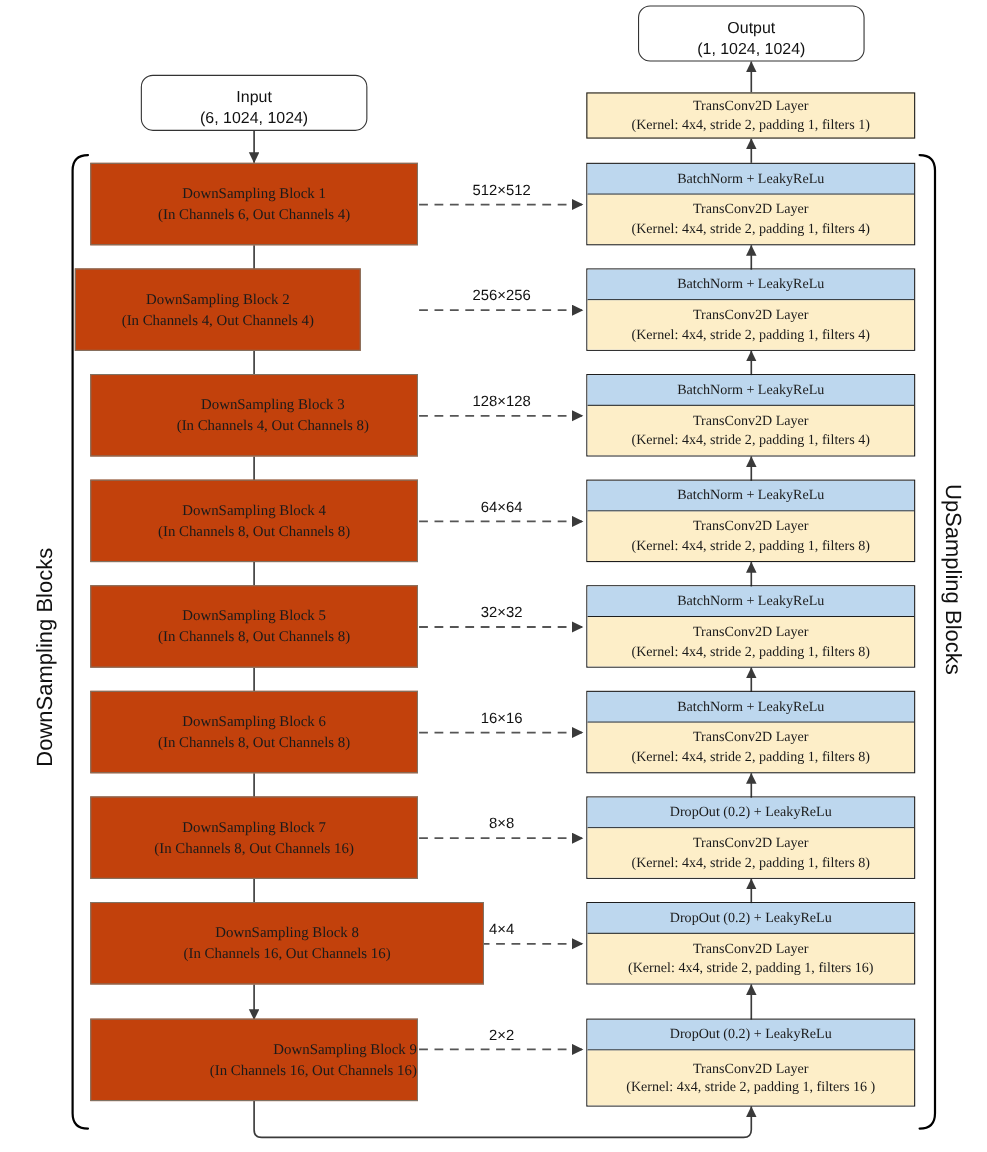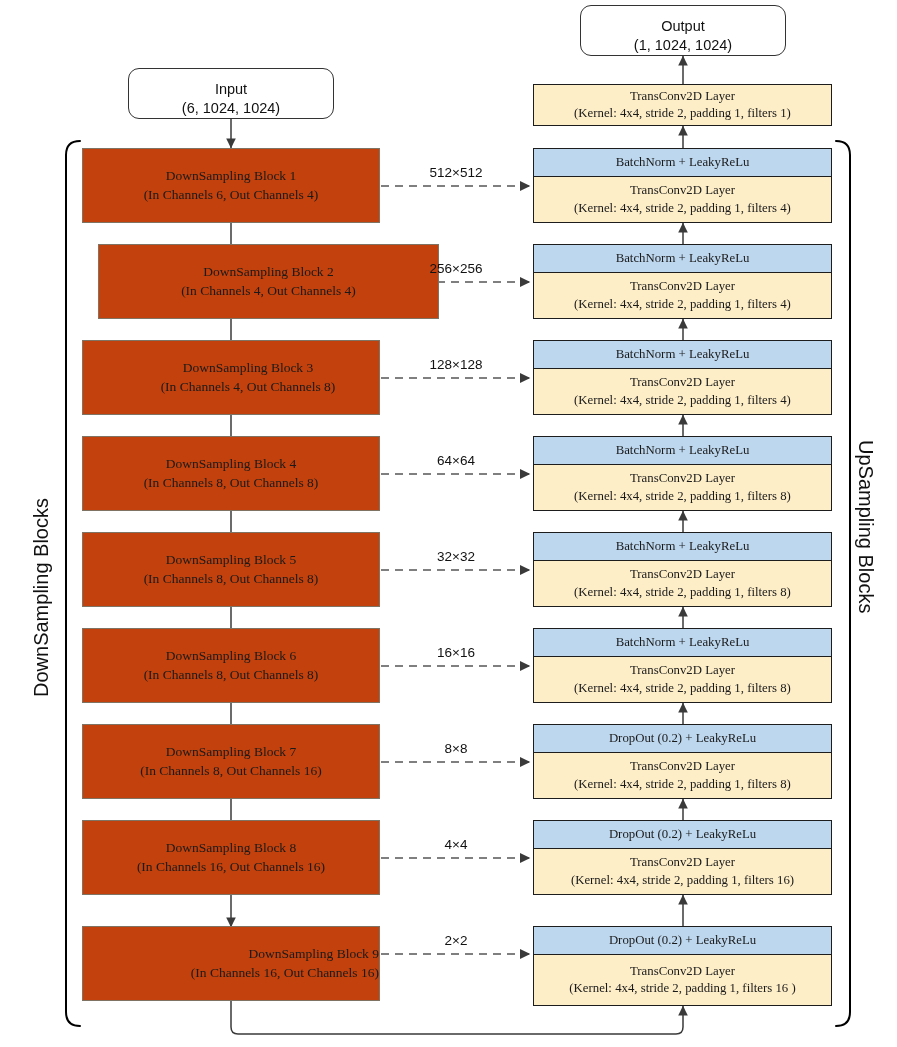--- a/index.html
+++ b/index.html
@@ -121,21 +121,21 @@
 
   <div class="convsolo" style="left:533px;top:84px;width:299px;height:42px;">
     <div>TransConv2D Layer</div>
     <div>(Kernel: 4x4, stride 2, padding 1, filters 1)</div>
   </div>
 
   <div class="dsblock" style="left:82px;top:148px;width:298px;height:75px;">
     <div>DownSampling Block 1</div>
     <div>(In Channels 6, Out Channels 4)</div>
   </div>
-  <div class="dsblock" style="left:98px;top:244px;width:341px;height:75px;">
+  <div class="dsblock" style="left:68px;top:244px;width:260px;height:75px;">
     <div>DownSampling Block 2</div>
     <div>(In Channels 4, Out Channels 4)</div>
   </div>
   <div class="dsblock" style="left:82px;top:340px;width:298px;height:75px;padding-left:34px;">
     <div>DownSampling Block 3</div>
     <div>(In Channels 4, Out Channels 8)</div>
   </div>
   <div class="dsblock" style="left:82px;top:436px;width:298px;height:75px;">
     <div>DownSampling Block 4</div>
     <div>(In Channels 8, Out Channels 8)</div>
@@ -145,21 +145,21 @@
     <div>(In Channels 8, Out Channels 8)</div>
   </div>
   <div class="dsblock" style="left:82px;top:628px;width:298px;height:75px;">
     <div>DownSampling Block 6</div>
     <div>(In Channels 8, Out Channels 8)</div>
   </div>
   <div class="dsblock" style="left:82px;top:724px;width:298px;height:75px;">
     <div>DownSampling Block 7</div>
     <div>(In Channels 8, Out Channels 16)</div>
   </div>
-  <div class="dsblock" style="left:82px;top:820px;width:298px;height:75px;">
+  <div class="dsblock" style="left:82px;top:820px;width:358px;height:75px;">
     <div>DownSampling Block 8</div>
     <div>(In Channels 16, Out Channels 16)</div>
   </div>
   <div class="dsblock" style="left:82px;top:926px;width:298px;height:75px;align-items:flex-end;">
     <div>DownSampling Block 9</div>
     <div>(In Channels 16, Out Channels 16)</div>
   </div>
 
   <div class="skiplabel" style="left:396px;top:165px;width:120px;">512×512</div>
   <div class="skiplabel" style="left:396px;top:261px;width:120px;">256×256</div>

